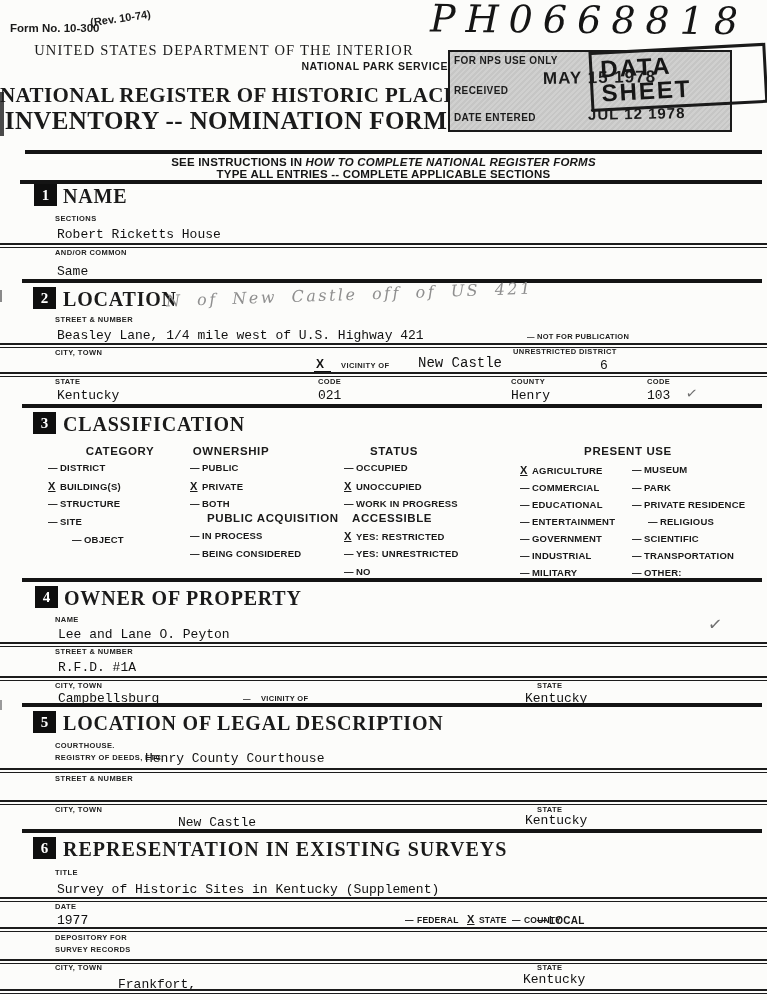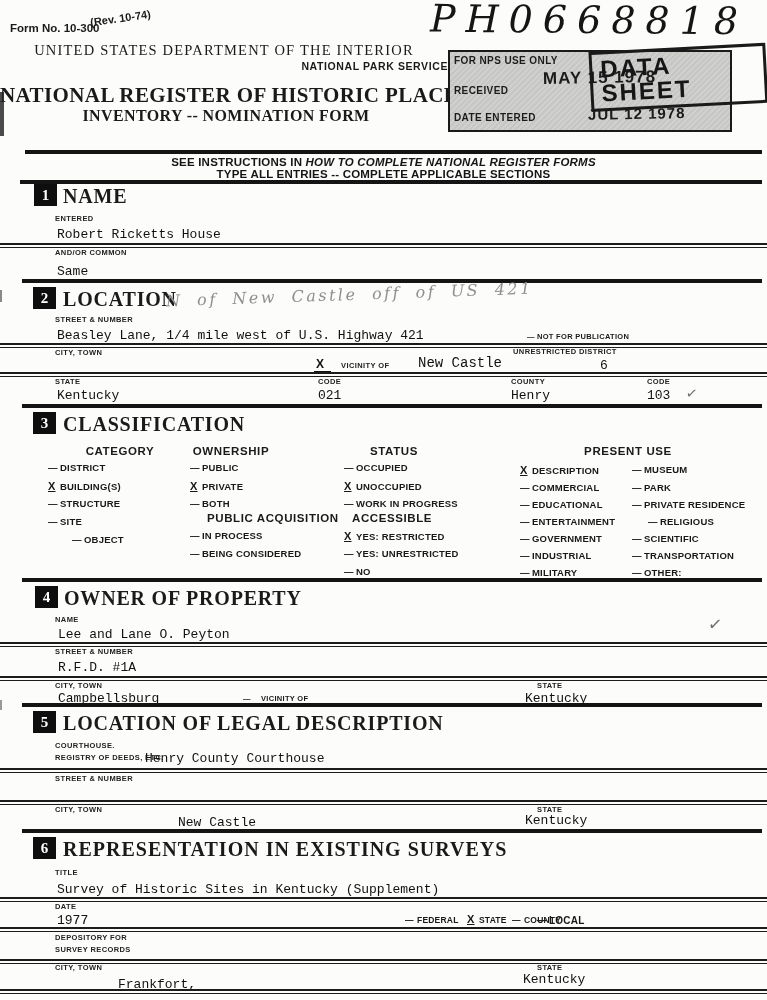--- a/index.html
+++ b/index.html
@@ -50,21 +50,21 @@
 
   <div class="artifact" style="left:0;top:92px;width:4px;height:44px;"></div>
   <div class="artifact" style="left:0;top:290px;width:2px;height:12px;background:#8a8a8a;"></div>
   <div class="artifact" style="left:0;top:700px;width:2px;height:10px;background:#9a9a9a;"></div>
 
   <span class="abs" style="left:10px;top:22px;font:bold 11.5px 'Liberation Sans',sans-serif;">Form No. 10-300</span>
   <span class="abs" style="left:90px;top:12px;font:bold 11px 'Liberation Sans',sans-serif;transform:rotate(-8deg);">(Rev. 10-74)</span>
   <span class="hdr-serif center-line" style="left:0;top:42px;width:448px;font-size:14.5px;letter-spacing:1.2px;">UNITED STATES DEPARTMENT OF THE INTERIOR</span>
   <span class="center-line" style="left:0;top:60px;width:448px;font:bold 10.5px 'Liberation Sans',sans-serif;letter-spacing:.6px;text-align:right;">NATIONAL PARK SERVICE</span>
   <span class="hdr-serif center-line" style="left:0;top:83px;width:452px;font-weight:bold;font-size:21px;letter-spacing:.4px;">NATIONAL REGISTER OF HISTORIC PLACES</span>
-  <span class="hdr-serif center-line" style="left:0;top:107px;width:452px;font-weight:bold;font-size:16px;letter-spacing:.4px;">INVENTORY -- NOMINATION FORM</span>
+  <span class="hdr-serif center-line" style="left:0;top:107px;width:452px;font-weight:bold;font-size:25px;letter-spacing:.4px;">INVENTORY -- NOMINATION FORM</span>
 
   <span class="hwid">PH0668818</span>
 
   <div class="npsbox">
     <span class="npslbl" style="left:4px;top:4px;">FOR NPS USE ONLY</span>
     <span class="npslbl" style="left:4px;top:34px;">RECEIVED</span>
     <span class="npslbl" style="left:4px;top:61px;">DATE ENTERED</span>
   </div>
   <span class="stamp" style="left:543px;top:68px;font-size:17px;letter-spacing:1px;transform:rotate(-1deg);">MAY 15 1978</span>
   <span class="stamp" style="left:588px;top:105px;font-size:15px;letter-spacing:1px;transform:rotate(-1deg);">JUL 12 1978</span>
@@ -72,21 +72,21 @@
 
   <div class="bar" style="left:25px;top:150px;width:737px;"></div>
   <div class="instr" style="top:157px;">
     <span>SEE INSTRUCTIONS IN </span><i>HOW TO COMPLETE NATIONAL REGISTER FORMS</i>
   </div>
   <div class="instr" style="top:169px;">TYPE ALL ENTRIES -- COMPLETE APPLICABLE SECTIONS</div>
   <div class="bar" style="left:20px;top:180px;width:742px;"></div>
 
   <div class="numbox" style="left:34px;top:184px;">1</div>
   <span class="sectitle" style="left:63px;top:186px;">NAME</span>
-  <span class="lbl" style="left:55px;top:215px;">ENTERED</span>
+  <span class="lbl" style="left:55px;top:215px;">SECTIONS</span>
   <span class="val" style="left:57px;top:228px;">Robert Ricketts House</span>
   <div class="rule" style="top:243px;"></div>
   <span class="lbl" style="left:55px;top:249px;">AND/OR COMMON</span>
   <span class="val" style="left:57px;top:265px;">Same</span>
 
   <div class="bar" style="left:22px;top:279px;width:740px;"></div>
   <div class="numbox" style="left:33px;top:287px;">2</div>
   <span class="sectitle" style="left:63px;top:289px;">LOCATION</span>
   <span class="hwnote">N of New Castle off of US 421</span>
   <span class="lbl" style="left:55px;top:316px;">STREET &amp; NUMBER</span>
@@ -135,21 +135,21 @@
   <span class="ck" style="left:190px;top:531px;"><span class="mk">—</span><span>IN PROCESS</span></span>
   <span class="ck" style="left:190px;top:549px;"><span class="mk">—</span><span>BEING CONSIDERED</span></span>
 
   <span class="ck" style="left:344px;top:463px;"><span class="mk">—</span><span>OCCUPIED</span></span>
   <span class="ck x" style="left:344px;top:481px;"><span class="mk">X</span><span>UNOCCUPIED</span></span>
   <span class="ck" style="left:344px;top:499px;"><span class="mk">—</span><span>WORK IN PROGRESS</span></span>
   <span class="ck x" style="left:344px;top:531px;"><span class="mk">X</span><span>YES: RESTRICTED</span></span>
   <span class="ck" style="left:344px;top:549px;"><span class="mk">—</span><span>YES: UNRESTRICTED</span></span>
   <span class="ck" style="left:344px;top:567px;"><span class="mk">—</span><span>NO</span></span>
 
-  <span class="ck x" style="left:520px;top:465px;"><span class="mk">X</span><span>DESCRIPTION</span></span>
+  <span class="ck x" style="left:520px;top:465px;"><span class="mk">X</span><span>AGRICULTURE</span></span>
   <span class="ck" style="left:520px;top:483px;"><span class="mk">—</span><span>COMMERCIAL</span></span>
   <span class="ck" style="left:520px;top:500px;"><span class="mk">—</span><span>EDUCATIONAL</span></span>
   <span class="ck" style="left:520px;top:517px;"><span class="mk">—</span><span>ENTERTAINMENT</span></span>
   <span class="ck" style="left:520px;top:534px;"><span class="mk">—</span><span>GOVERNMENT</span></span>
   <span class="ck" style="left:520px;top:551px;"><span class="mk">—</span><span>INDUSTRIAL</span></span>
   <span class="ck" style="left:520px;top:568px;"><span class="mk">—</span><span>MILITARY</span></span>
 
   <span class="ck" style="left:632px;top:465px;"><span class="mk">—</span><span>MUSEUM</span></span>
   <span class="ck" style="left:632px;top:483px;"><span class="mk">—</span><span>PARK</span></span>
   <span class="ck" style="left:632px;top:500px;"><span class="mk">—</span><span>PRIVATE RESIDENCE</span></span>

